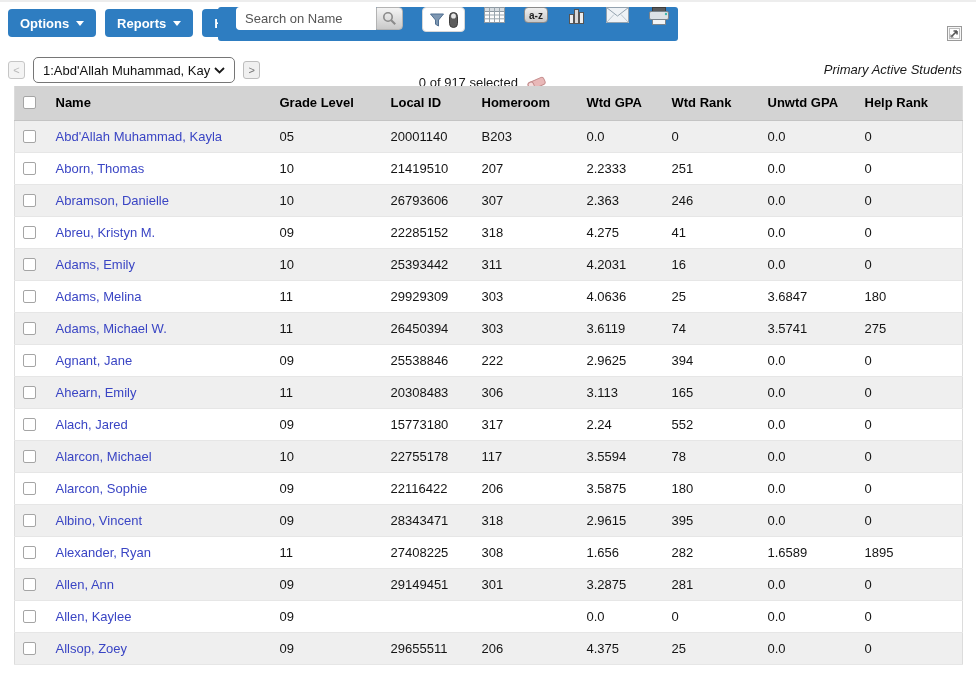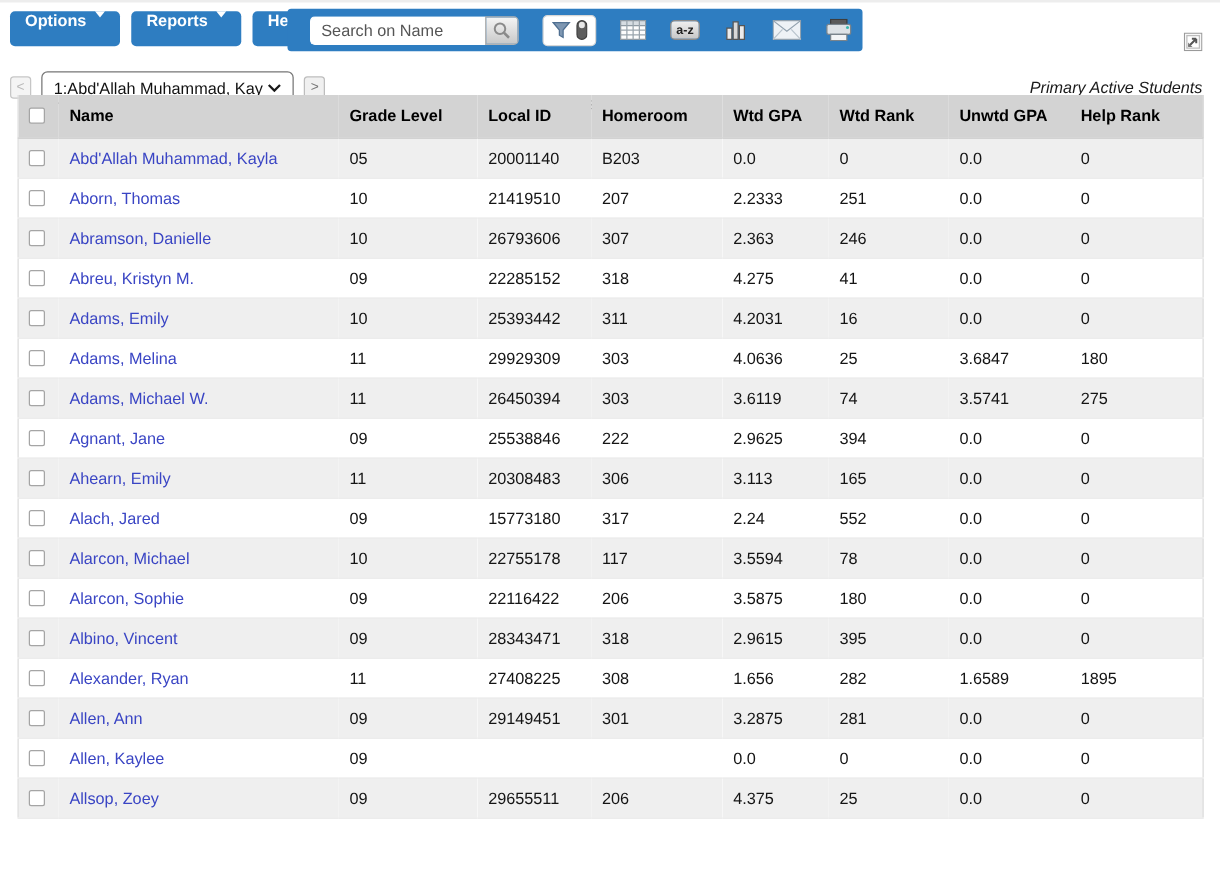--- a/index.html
+++ b/index.html
@@ -7,28 +7,28 @@
   body {
     width:976px; height:699px; position:relative; overflow:hidden;
     background:#fff; font-family:"Liberation Sans", sans-serif;
     border-top:2px solid #ededed;
   }
   
   .toolbar-buttons { position:absolute; top:7px; left:8px; display:flex; gap:9px; }
   .tb-btn {
     background:#2e7dc1; color:#fff; font-weight:bold; font-size:13px;
     border:none; border-radius:4px; height:28px; padding:0 12px;
-    display:flex; align-items:flex-start; gap:7px; cursor:pointer;
+    display:flex; align-items:center; gap:7px; cursor:pointer;
     font-family:"Liberation Sans", sans-serif;
   }
   .caret-down { width:0; height:0; border-left:4px solid transparent;
     border-right:4px solid transparent; border-top:5px solid #fff; }
   .band {
-    position:absolute; left:230px; top:5px; width:460px; height:34px;
-    background:#2e7dc1; border-radius:3px; display:flex; align-items:center;
+    position:absolute; left:218px; top:5px; width:460px; height:34px;
+    background:#2e7dc1; border-radius:3px; display:flex; align-items:flex-start;
     padding-left:18px; gap:19px;
   }
   .search-wrap { display:flex; height:23px; }
   .search-input {
     width:140px; height:23px; border:1px solid #fff; border-right:none;
     border-radius:4px 0 0 4px; padding:0 8px; font-size:13px; color:#333;
     outline:none; font-family:"Liberation Sans", sans-serif;
   }
   .search-input::placeholder { color:#555; opacity:1; }
   .search-btn {
@@ -65,21 +65,21 @@
   }
   .selection-status {
     position:absolute; top:72px; left:50%; transform:translateX(-54%);
     display:flex; align-items:center; gap:8px; font-size:13px; color:#1a1a1a;
   }
   .view-name {
     position:absolute; top:60px; right:14px; font-size:13px; font-style:italic; color:#1a1a1a;
   }
   
   table.student-table {
-    position:absolute; top:74px; left:14px; width:948px;
+    position:absolute; top:84px; left:14px; width:948px;
     border-collapse:collapse; table-layout:fixed;
     border-left:1px solid #dcdcdc; border-right:1px solid #dcdcdc;
   }
   .student-table thead th {
     background:#d3d3d3; height:34px; font-size:13px; font-weight:bold;
     color:#000; text-align:left; padding:0 0 0 9px;
     border-bottom:1px solid #c4c4c4;
   }
   .student-table thead th.cb-col { padding-left:8px; }
   .student-table tbody td {

